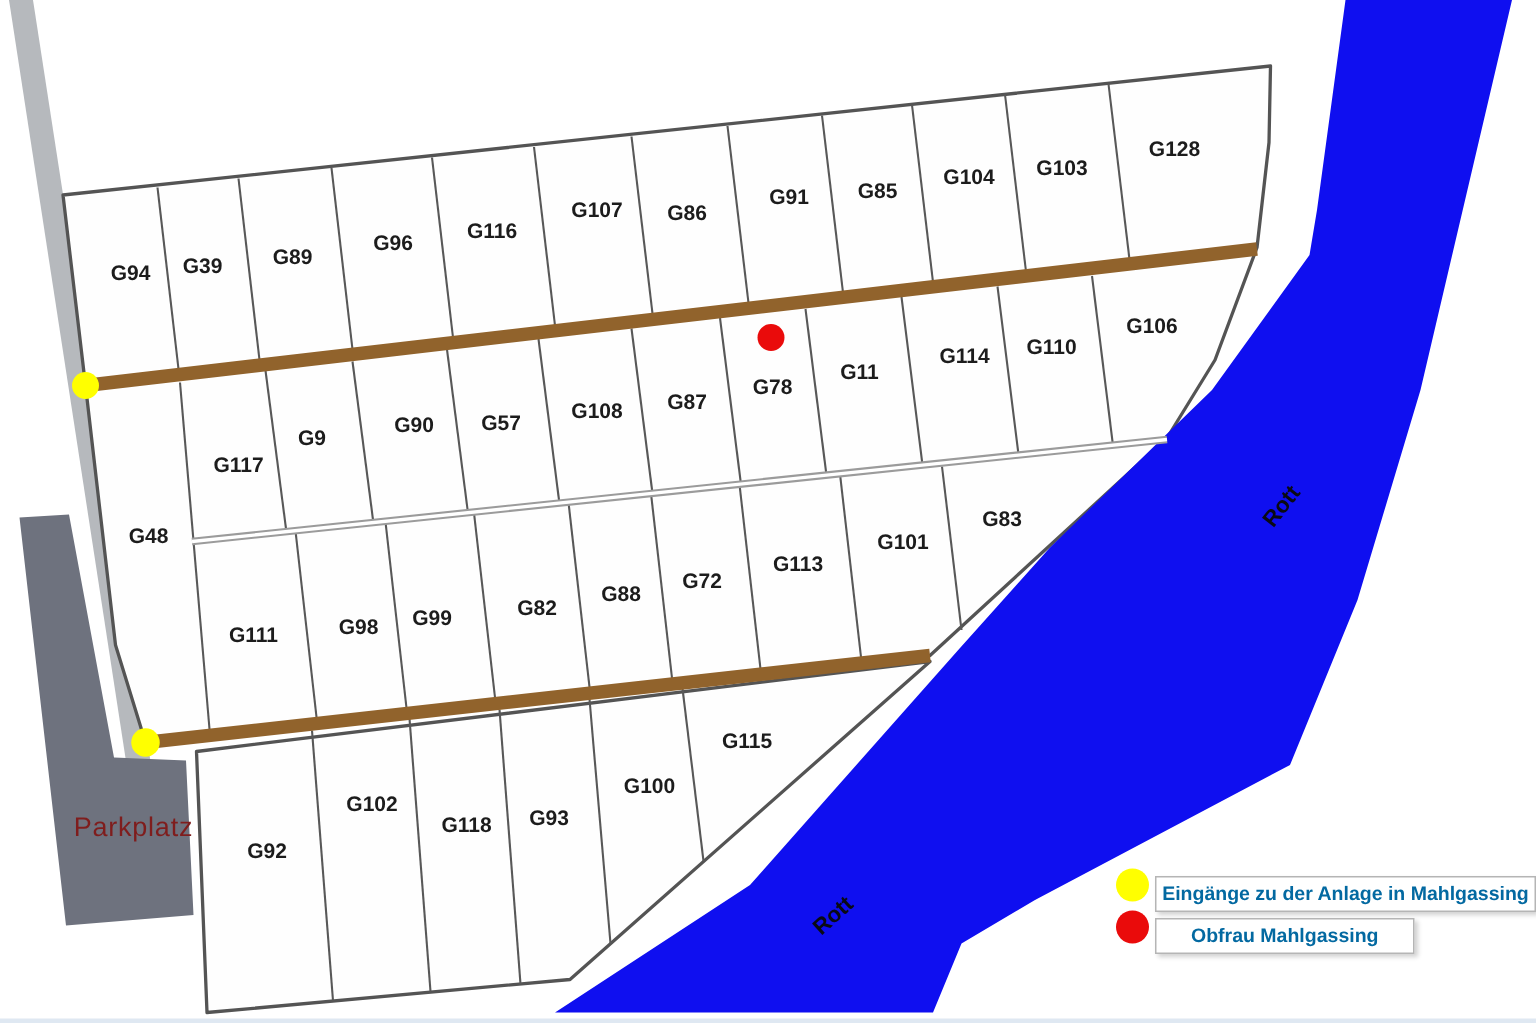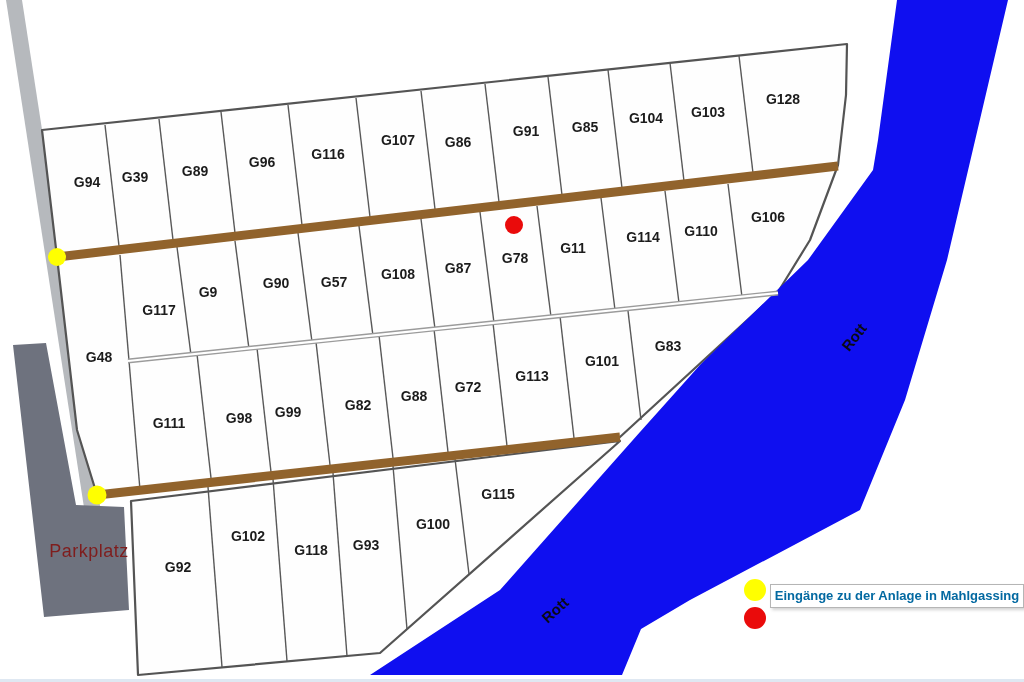--- a/index.html
+++ b/index.html
@@ -154,17 +154,18 @@
 
   <div class="parkplatz-label">Parkplatz</div>
 
   <div class="legend">
     <div class="legend-row r0">
       <span class="legend-dot" style="background: rgb(255, 255, 0);"></span>
       <span class="legend-box b0">Eingänge zu der Anlage in Mahlgassing</span>
     </div>
     <div class="legend-row r1">
       <span class="legend-dot" style="background: rgb(234, 11, 11);"></span>
+      <span class="legend-box b1">Obfrau Mahlgassing</span>
     </div>
   </div>
 
   <div class="bottom-edge-line"></div>
 </div>
 
 </body></html>

